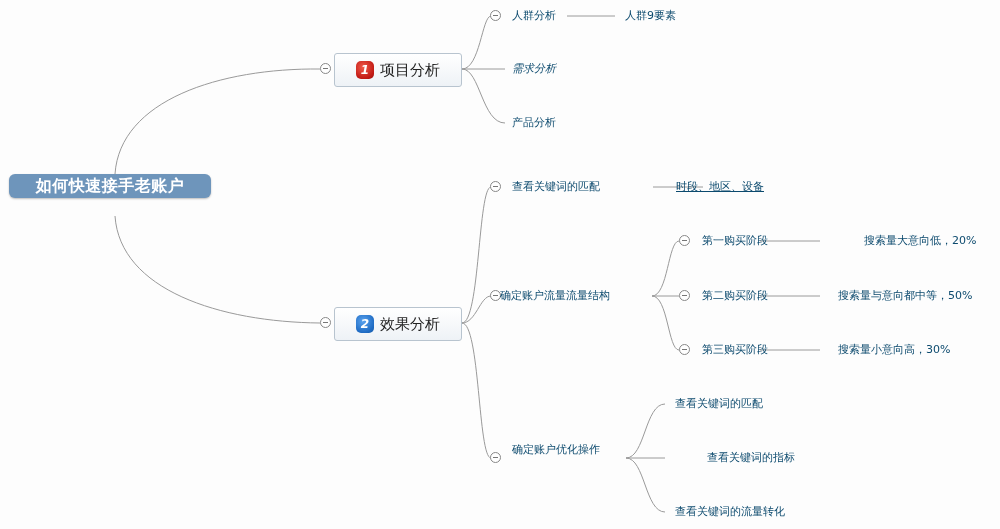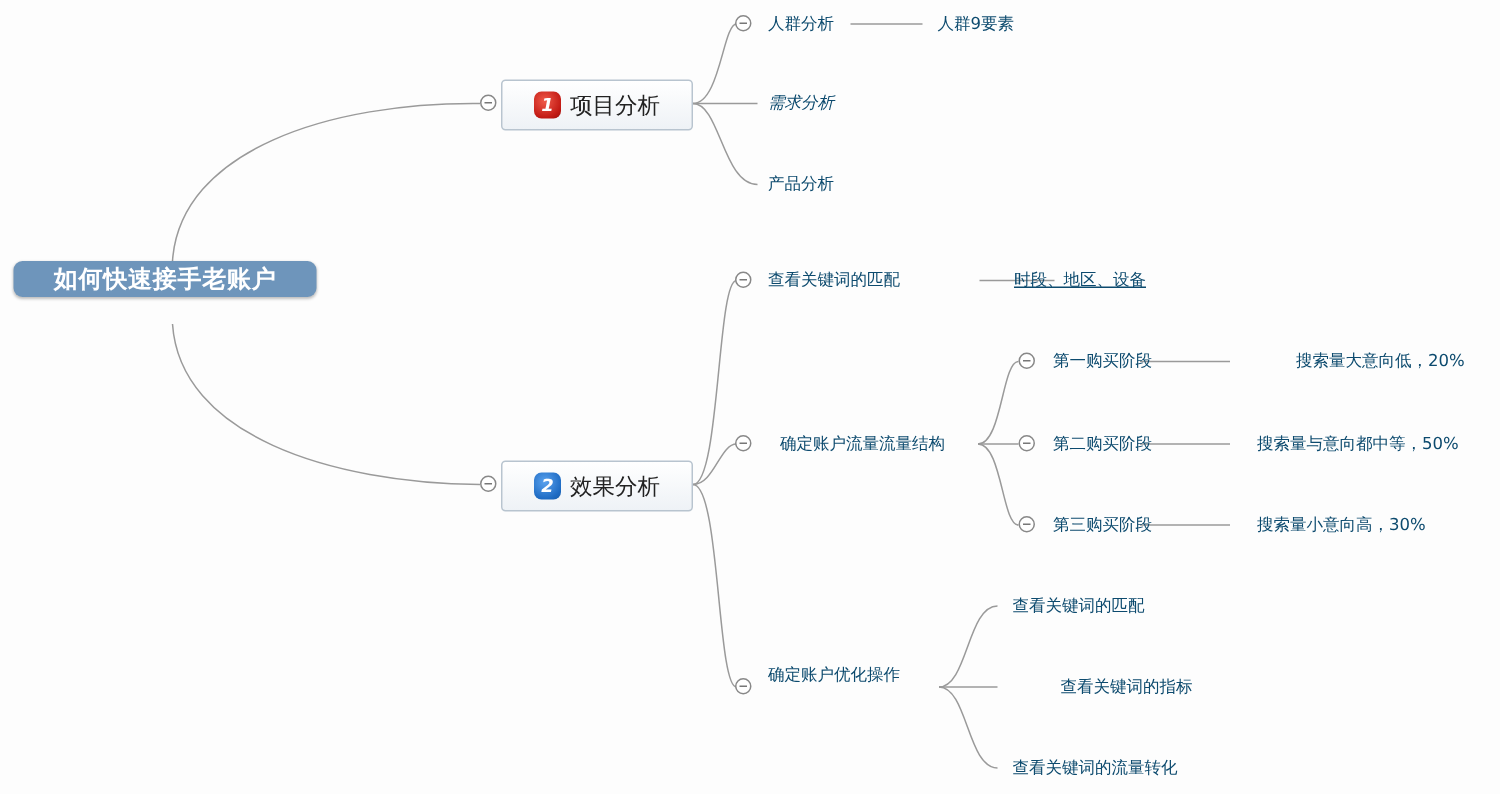--- a/index.html
+++ b/index.html
@@ -94,21 +94,21 @@
 <div class="main" style="left:334px;top:307px;">
   <span class="badge blue">2</span>
   <span>效果分析</span>
 </div>
 
 <div class="collapse" style="left:490px;top:181px;"></div>
 <div class="node" style="left:512px;top:180px;">查看关键词的匹配</div>
 <div class="node" style="left:676px;top:180px;text-decoration:underline;">时段、地区、设备</div>
 
 <div class="collapse" style="left:490px;top:290px;"></div>
-<div class="node" style="left:520px;top:289px;">确定账户流量流量结构</div>
+<div class="node" style="left:500px;top:289px;">确定账户流量流量结构</div>
 
 <div class="collapse" style="left:679px;top:235px;"></div>
 <div class="node" style="left:702px;top:234px;">第一购买阶段</div>
 <div class="node" style="left:838px;top:234px;margin-left:26px;">搜索量大意向低，20%</div>
 
 <div class="collapse" style="left:679px;top:290px;"></div>
 <div class="node" style="left:702px;top:289px;">第二购买阶段</div>
 <div class="node" style="left:838px;top:289px;">搜索量与意向都中等，50%</div>
 
 <div class="collapse" style="left:679px;top:344px;"></div>

